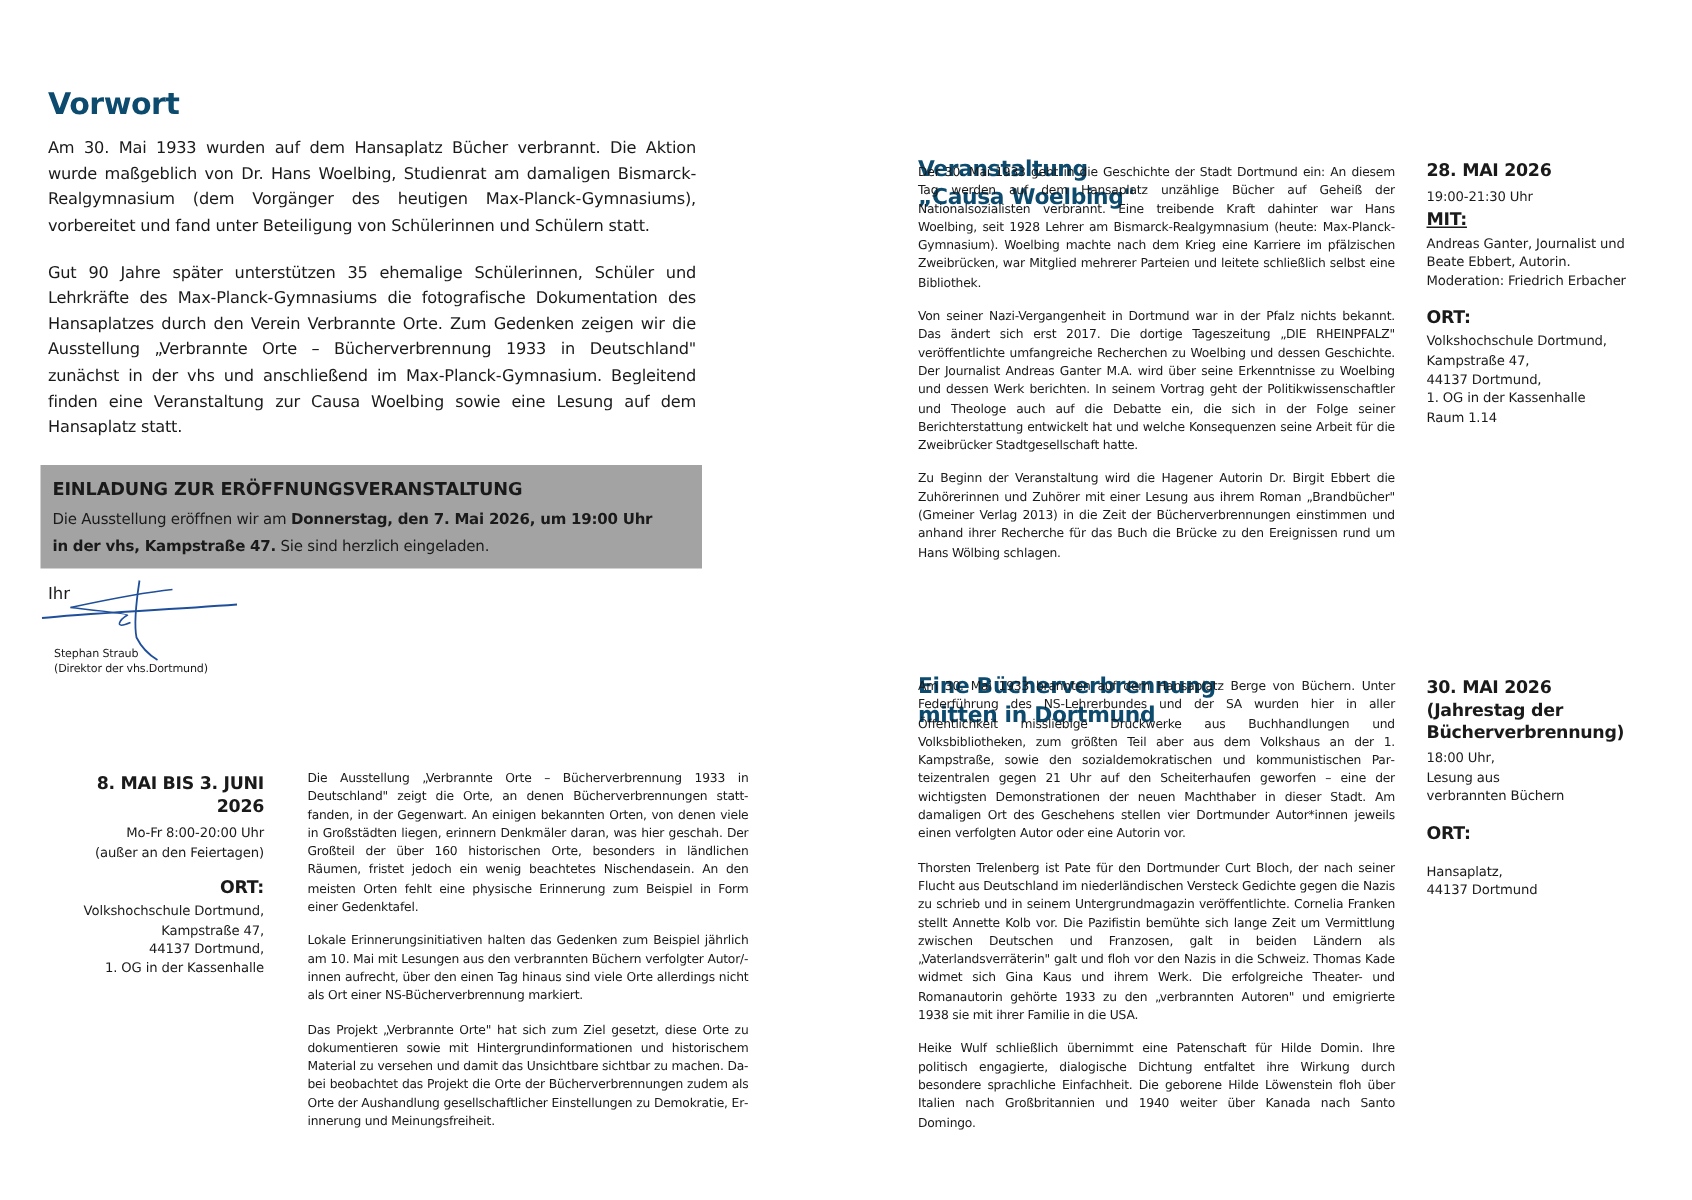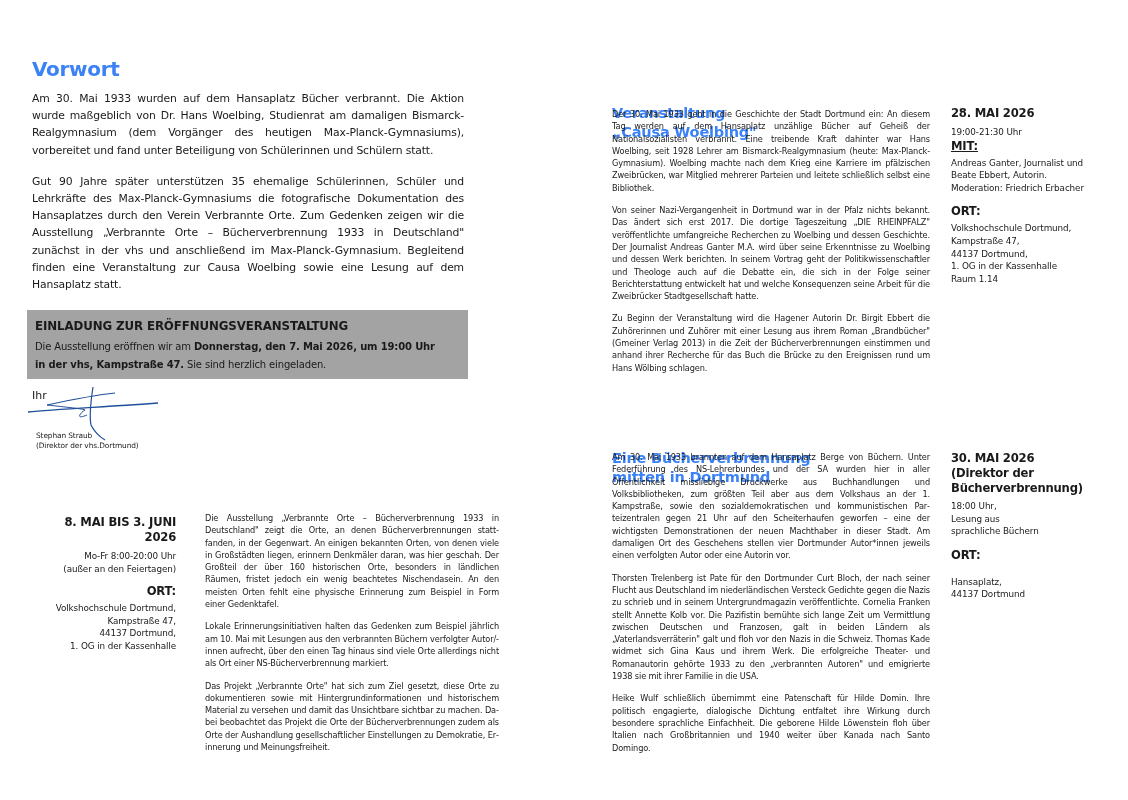--- a/index.html
+++ b/index.html
@@ -1,21 +1,21 @@
 <!DOCTYPE html>
 <html><head>
 <meta charset="utf-8">
 <style>
   html, body { margin: 0; padding: 0; }
   body {
     width: 1128px; height: 800px; background: #ffffff; position: relative; overflow: hidden;
     font-family: "DejaVu Sans", "Liberation Sans", sans-serif; color: #1a1a1a;
   }
   .abs { position: absolute; }
-  .red { color: #3b82f6; }
+  .red { color: #0c4a6e; }
   .h-big { font-size: 20px; font-weight: bold; letter-spacing: -0.3px; }
   .h-mid { font-size: 14.5px; font-weight: bold; line-height: 19px; letter-spacing: -0.2px; margin-top: 46px; }
   .p-main { font-size: 10.8px; line-height: 17.2px; text-align: justify; margin: 0; letter-spacing: -0.15px; }
   .p-small { font-size: 8.2px; line-height: 12.3px; text-align: justify; margin: 0; letter-spacing: -0.12px; }
   .para-gap { height: 14px; }
   .para-gap-s { height: 10px; }
   .gray-box {
     position: absolute; left: 27px; top: 310px; width: 441px; height: 69px; background: #a3a3a3;
     box-sizing: border-box; padding: 8px 8px 0 8px;
   }
@@ -126,26 +126,26 @@
   <p class="p-small">Am 30. Mai 1933 brannten auf dem Hansaplatz Berge von Büchern. Unter Federführung des NS-Lehrerbundes und der SA wurden hier in aller Öffentlichkeit missliebige Druckwerke aus Buchhandlungen und Volksbibliotheken, zum größten Teil aber aus dem Volkshaus an der 1. Kampstraße, sowie den sozialdemokratischen und kommunistischen Par­teizentralen gegen 21 Uhr auf den Scheiterhaufen geworfen – eine der wichtigsten Demonstrationen der neuen Machthaber in dieser Stadt. Am damaligen Ort des Geschehens stellen vier Dortmunder Autor*innen je­weils einen verfolgten Autor oder eine Autorin vor.</p>
   <div class="para-gap-s"></div>
   <p class="p-small">Thorsten Trelenberg ist Pate für den Dortmunder Curt Bloch, der nach seiner Flucht aus Deutschland im niederländischen Versteck Gedichte gegen die Nazis zu schrieb und in seinem Untergrundmagazin veröffent­lichte. Cornelia Franken stellt Annette Kolb vor. Die Pazifistin bemühte sich lange Zeit um Vermittlung zwischen Deutschen und Franzosen, galt in beiden Ländern als „Vaterlandsverräterin" galt und floh vor den Nazis in die Schweiz. Thomas Kade widmet sich Gina Kaus und ihrem Werk. Die erfolgreiche Theater- und Romanautorin gehörte 1933 zu den „ver­brannten Autoren" und emigrierte 1938 sie mit ihrer Familie in die USA.</p>
   <div class="para-gap-s"></div>
   <p class="p-small">Heike Wulf schließlich übernimmt eine Patenschaft für Hilde Domin. Ihre politisch engagierte, dialogische Dichtung entfaltet ihre Wirkung durch besondere sprachliche Einfachheit. Die geborene Hilde Löwenstein floh über Italien nach Großbritannien und 1940 weiter über Kanada nach Santo Domingo.</p>
 </div>
 
 <div class="abs" style="left:951px; top:451px; width:170px;">
   <div class="side-head">
     <div>30. MAI 2026</div>
-    <div>(Direktor der</div>
+    <div>(Jahrestag der</div>
     <div>Bücherverbrennung)</div>
   </div>
   <div class="side-text" style="margin-top:4px;">
     <div>18:00 Uhr,</div>
     <div>Lesung aus</div>
-    <div>sprachliche Büchern</div>
+    <div>verbrannten Büchern</div>
   </div>
   <div class="side-head" style="margin-top:10px;">ORT:</div>
   <div class="side-text" style="margin-top:13px;">
     <div>Hansaplatz,</div>
     <div>44137 Dortmund</div>
   </div>
 </div>
 
 </body></html>

